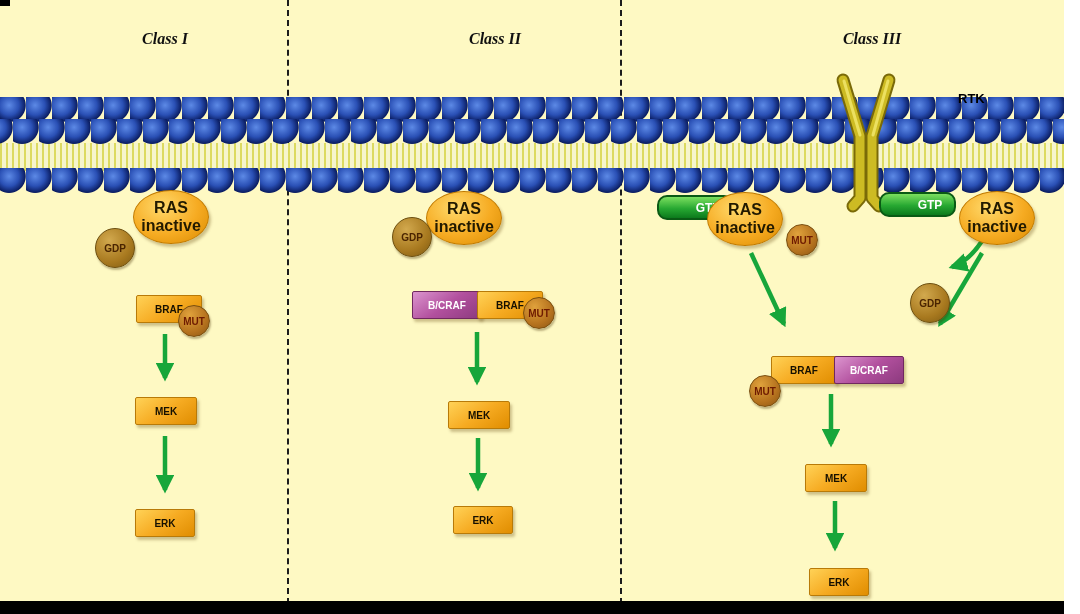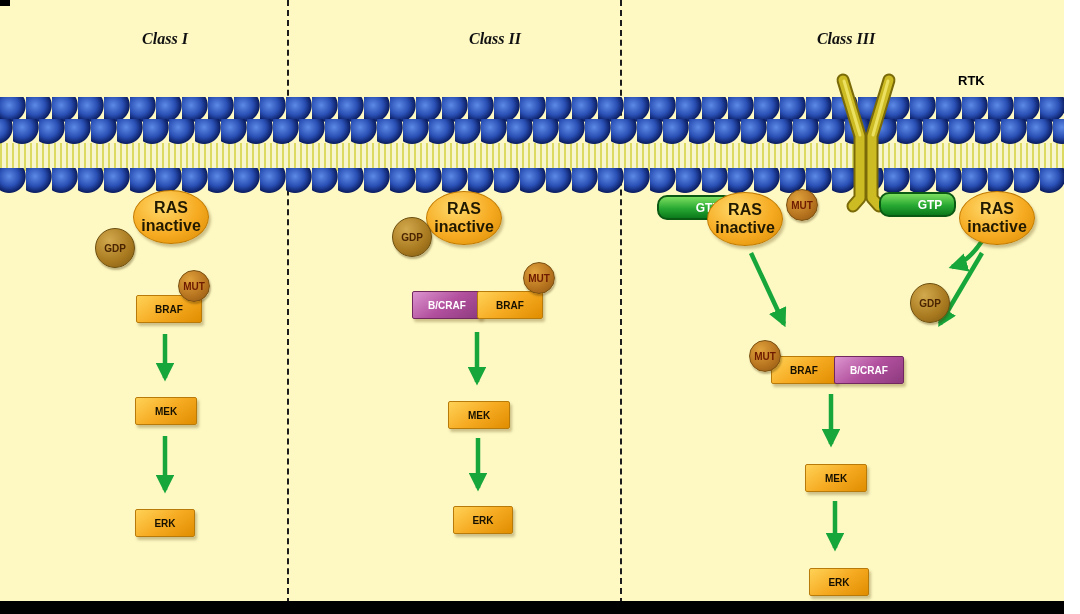--- a/index.html
+++ b/index.html
@@ -60,20 +60,21 @@
     box-shadow:1px 2px 2px rgba(70,45,0,0.35);
   }
   .badge.gdp{
     width:38px;height:38px;color:#4a2400;border:1px solid #6b4d0e;
     background:radial-gradient(circle at 35% 30%, #d2a94e 0%, var(--gdp_brown,#a8791f) 60%, #7d5a12 100%);
     margin-top:28px;
   }
   .badge.mut{
     width:30px;height:30px;color:#6e1a00;border:1px solid #7a4f10;
     background:radial-gradient(circle at 35% 30%, #e0a23c 0%, var(--mut_brown,#b5721e) 60%, #8a5512 100%);
+    margin-top:35px;
   }
   .gtp{
     position:absolute;width:48px;height:21px;border-radius:10px;z-index:3;
     background:linear-gradient(180deg,#7bdf5f 0%, var(--gtp_green,#27a832) 55%, #0c7a1c 100%);
     border:2px solid #0a5a14;
     display:flex;align-items:center;justify-content:center;
     font-weight:bold;font-size:12px;color:#fff;padding-left:25px;
   }
   
   .frame-right{position:absolute;left:1064px;top:0;width:16px;height:614px;background:#000;z-index:9;}
@@ -119,22 +120,22 @@
 
     <path d="M982,241 Q968,262 952,267" fill="none" stroke="#17a63a" stroke-width="4.5" marker-end="url(#ah)"></path>
     <line x1="751" y1="253" x2="784" y2="324" stroke="#17a63a" stroke-width="4.5" marker-end="url(#ah)"></line>
     <line x1="982" y1="253" x2="940" y2="324" stroke="#17a63a" stroke-width="4.5" marker-end="url(#ah)"></line>
     <line x1="831" y1="394" x2="831" y2="444" stroke="#17a63a" stroke-width="4.5" marker-end="url(#ah)"></line>
     <line x1="835" y1="501" x2="835" y2="548" stroke="#17a63a" stroke-width="4.5" marker-end="url(#ah)"></line>
   </svg>
 
   <div class="class-title" style="left:165px;top:30px;">Class I</div>
   <div class="class-title" style="left:455px;top:30px;margin-left:40px;">Class II</div>
-  <div class="class-title" style="left:846px;top:30px;">Class III</div>
-  <div class="rtk-label" style="left:914px;top:73px;padding-left:44px;">RTK</div>
+  <div class="class-title" style="left:872px;top:30px;">Class III</div>
+  <div class="rtk-label" style="left:914px;top:91px;padding-left:44px;">RTK</div>
 
   <div class="badge gdp" style="left:95px;top:200px;">GDP</div>
   <div class="ellipse-node" style="left:133px;top:190px;">
     <span class="l1">RAS</span>
     <span class="l2">inactive</span>
   </div>
   <div class="badge mut" style="left:178px;top:270px;">MUT</div>
   <div class="pill" style="left:136px;top:295px;width:64px;">BRAF</div>
   <div class="pill" style="left:135px;top:397px;width:60px;">MEK</div>
   <div class="pill" style="left:135px;top:509px;width:58px;">ERK</div>

